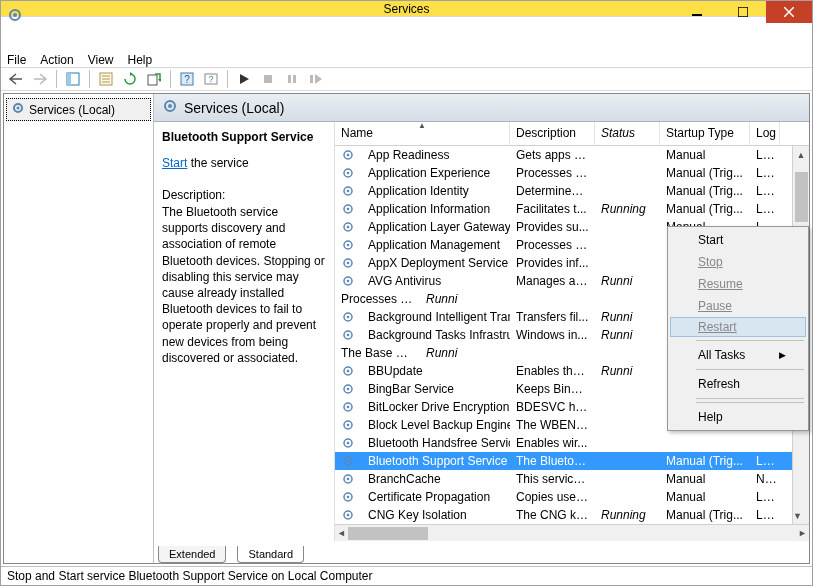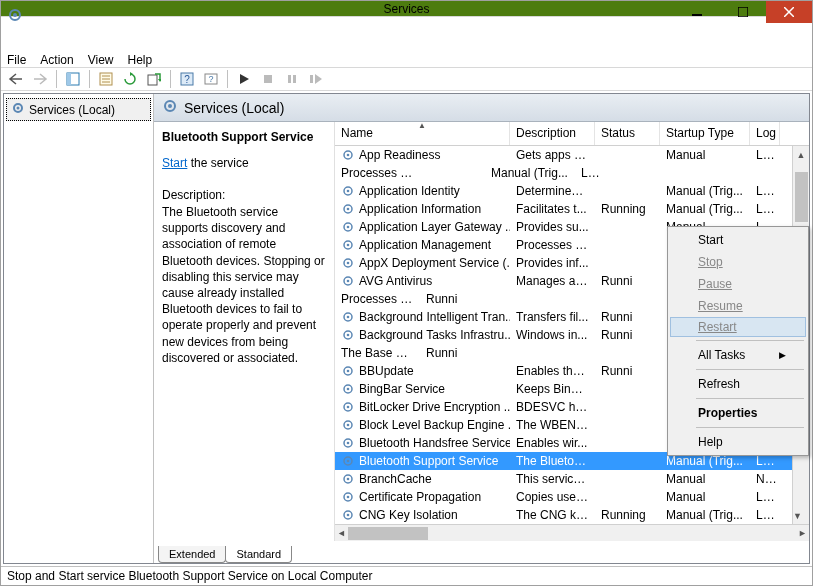--- a/index.html
+++ b/index.html
@@ -1,19 +1,19 @@
 <!DOCTYPE html>
 <html><head>
 <meta charset="utf-8">
 <style>
   * { box-sizing: border-box; font-family: "Segoe UI", Tahoma, sans-serif; }
   html,body { margin:0; padding:0; width:813px; height:586px; background:#fff; color:#000; font-size:12px; overflow:hidden;}
   .window { width:813px; height:586px; border:1px solid #a0a0a0; display:flex; flex-direction:column; position:relative;}
   
-  .titlebar { height:30px; background:#4d7c0f; display:flex; align-items:center; justify-content:center; position:relative; border-bottom:1px solid #d8d8d8;}
+  .titlebar { height:30px; background:#fde047; display:flex; align-items:center; justify-content:center; position:relative; border-bottom:1px solid #d8d8d8;}
   .titlebar .title { font-size:12px;}
   .titlebar .sysicon { position:absolute; left:6px; top:6px;}
   .window-controls { position:absolute; right:0; top:0; display:flex;}
   .win-btn { width:46px; height:22px; display:flex; align-items:center; justify-content:center; font-size:12px; color:#000;}
   .win-close { background:#c64027; color:#fff; width:46px;}
   .win-btn svg { display:block;}
   
   .menubar { height:20px; display:flex; align-items:center; padding:0 6px; gap:14px;margin-top:36px;}
   .menubar span { font-size:12px;}
   
@@ -32,48 +32,48 @@
   .info-link { color:#0066cc; text-decoration:underline; cursor:pointer;}
   .info-label { margin-top:18px;}
   .info-desc { margin-top:2px; line-height:1.35;}
   .list-panel { flex:1; display:flex; flex-direction:column; border-left:1px solid #e0e0e0;}
   .list-header { height:24px; display:flex; border-bottom:1px solid #d0d0d0; font-size:12px;}
   .list-header .col { padding:4px 6px; border-right:1px solid #e4e4e4; position:relative;}
   .list-header .sort-ind { position:absolute; left:50%; top:-1px; transform:translateX(-50%); font-size:8px; color:#555;}
   .list-body { flex:1; overflow:hidden; position:relative;}
   .row { height:18px; display:flex; align-items:center; font-size:12px; white-space:nowrap;}
   .row .cell { padding:0 6px; overflow:hidden; text-overflow:ellipsis;}
-  .row .name-cell { display:flex; align-items:center; gap:4px;}
+  .row .name-cell { display:flex; align-items:center; gap:13px;}
   .row.selected { background:#3399ff; color:#fff;}
   .gear { flex-shrink:0;}
   
   .vscroll { position:absolute; right:0; top:0; width:17px; height:100%; background:#f0f0f0; border-left:1px solid #d0d0d0;}
   .vscroll .arrow { height:17px; display:flex; align-items:center; justify-content:center; font-size:9px; color:#555;}
   .vscroll .thumb { position:absolute; top:26px; left:2px; width:13px; height:50px; background:#c2c2c2;}
   .hscroll { height:17px; background:#f0f0f0; border-top:1px solid #d0d0d0; display:flex; align-items:center; justify-content:space-between; padding:0 2px; font-size:9px; color:#555;}
   .hscroll .track { flex:1; margin:0 2px; height:13px; position:relative;}
   .hscroll .thumb { position:absolute; left:0; top:0; width:80px; height:13px; background:#c2c2c2;}
   
-  .tabs { height:22px; display:flex; align-items:flex-end; padding-left:4px; border-top:1px solid #fff;}
+  .tabs { height:22px; display:flex; align-items:flex-end; padding-left:4px; border-top:1px solid #fff;gap:12px;}
   .tab { border:1px solid #888; border-top:none; padding:2px 10px; font-size:11px; margin-right:-1px; background:#fff; border-radius:0 0 4px 4px;}
   .tab.inactive { background:#f4f4f4;}
   
   .statusbar { height:20px; border-top:1px solid #c0c0c0; padding:2px 6px; font-size:12px; display:flex; align-items:center;}
   
   .context-menu { position:absolute; width:142px; background:#f0f0f0; border:1px solid #979797; box-shadow:2px 2px 4px rgba(0,0,0,0.25); z-index:100; padding:2px;}
   .ctx-item { height:22px; display:flex; align-items:center; padding:0 20px 0 28px; font-size:12px;}
   .ctx-item.disabled { color:#888;text-decoration:underline;}
   .ctx-item.hover { background:#d8e6f2; border:1px solid #a0c0e0; height:20px; padding-left:27px;}
   .ctx-item.bold { font-weight:bold;}
   .ctx-sep { height:1px; background:#c0c0c0; margin:3px 2px 3px 26px;}
   .ctx-arrow { margin-left:auto; font-size:9px;}
   
   .c-name { width:175px;}
   .c-desc { width:85px;}
-  .c-stat { width:65px;}
+  .c-stat { width:65px;font-style:italic;}
   .c-type { width:90px;}
   .c-log  { width:30px;}
 </style>
 </head>
 <body>
 <div class="window">
 
 <div class="titlebar">
   <span class="sysicon">
     <svg width="16" height="16">
@@ -234,20 +234,27 @@
                     <circle cx="7" cy="7" r="1.3" fill="#5b87b4"></circle>
                   </svg>
                   <span>App Readiness</span>
                 </div>
                 <div class="cell c-desc">Gets apps re...</div>
                 <div class="cell c-stat"></div>
                 <div class="cell c-type">Manual</div>
                 <div class="cell c-log">Loc</div>
               </div>
               <div class="row">
+                <div class="cell c-name name-cell">
+                  <svg class="gear" width="14" height="14">
+                    <circle cx="7" cy="7" r="4" fill="none" stroke="#5b87b4" stroke-width="1.5"></circle>
+                    <circle cx="7" cy="7" r="1.3" fill="#5b87b4"></circle>
+                  </svg>
+                  <span>Application Experience</span>
+                </div>
                 <div class="cell c-desc">Processes a...</div>
                 <div class="cell c-stat"></div>
                 <div class="cell c-type">Manual (Trig...</div>
                 <div class="cell c-log">Loc</div>
               </div>
               <div class="row">
                 <div class="cell c-name name-cell">
                   <svg class="gear" width="14" height="14">
                     <circle cx="7" cy="7" r="4" fill="none" stroke="#5b87b4" stroke-width="1.5"></circle>
                     <circle cx="7" cy="7" r="1.3" fill="#5b87b4"></circle>
@@ -496,32 +503,31 @@
     </div>
 
     <div class="tabs">
       <div class="tab inactive">Extended</div>
       <div class="tab">Standard</div>
     </div>
 
     <div class="context-menu" style="right:0; top:132px;">
       <div class="ctx-item">Start</div>
       <div class="ctx-item disabled">Stop</div>
+      <div class="ctx-item disabled">Resume</div>
       <div class="ctx-item disabled">Pause</div>
-      <div class="ctx-item disabled">Resume</div>
       <div class="ctx-item hover disabled">Restart</div>
       <div class="ctx-sep"></div>
       <div class="ctx-item">
             <span>All Tasks</span>
             <span class="ctx-arrow">▶</span>
           </div>
       <div class="ctx-sep"></div>
       <div class="ctx-item">Refresh</div>
       <div class="ctx-sep"></div>
-      <div class="ctx-item bold">Properties</div>
       <div class="ctx-sep"></div>
       <div class="ctx-item">Help</div>
     </div>
   </div>
 </div>
 
 <div class="statusbar">
   <span>Stop and Start service Bluetooth Support Service on Local Computer</span>
 </div>
 

